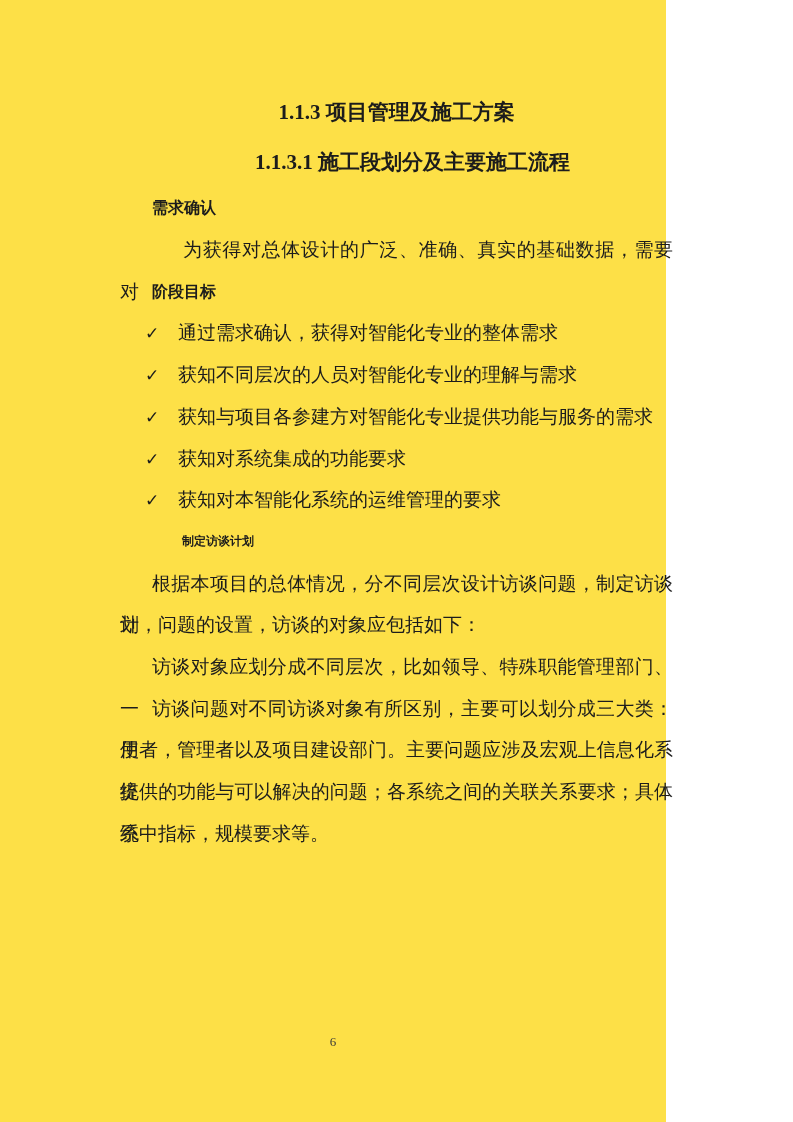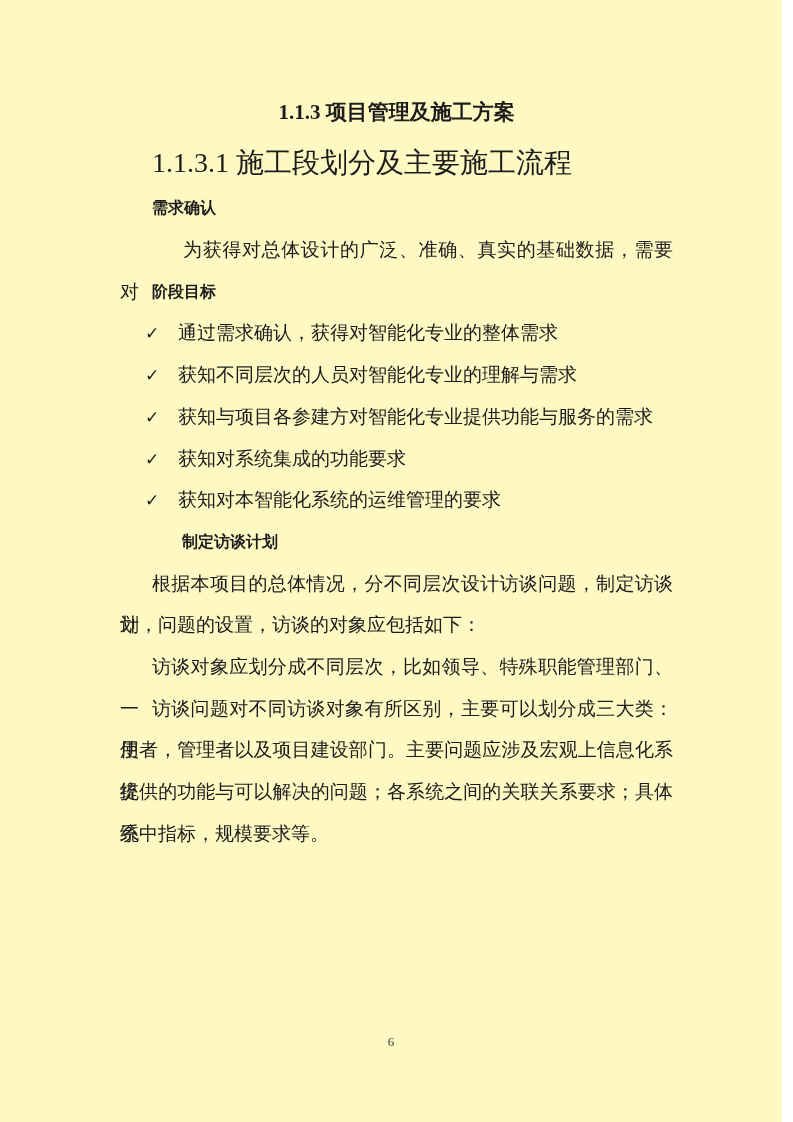--- a/index.html
+++ b/index.html
@@ -5,22 +5,22 @@
   * { margin: 0; padding: 0; box-sizing: border-box; }
   html, body {
     width: 793px; height: 1122px;
     background: #ffffff;
     font-family: "Liberation Serif", serif;
     color: #1c1c1c;
     overflow: hidden;
   }
   .page {
     position: relative;
-    width: 782px; height: 1122px;
-    background: #fef9c3;
+    width: 666px; height: 1122px;
+    background: #fde047;
   }
   .content {
     position: absolute;
     left: 120px; top: 92px;
     width: 553px;
   }
   .line {
     line-height: 41.7px;
     height: 41.7px;
     font-size: 19px;
@@ -31,34 +31,35 @@
     text-align: justify;
     text-align-last: justify;
   }
   .doc-title {
     text-align: center;
     text-align-last: center;
     font-weight: bold;
     font-size: 21px;
   }
   .h-num {
-    font-weight: normal;
-    font-size: 28px;
+    font-weight: bold;
+    font-size: 21px;
     padding-left: 32px;
     margin-top: 8px;
+    text-align: center;
   }
   .h-bold {
     font-weight: bold;
     font-size: 16px;
     padding-left: 32px;
   }
   .h-bold.first { margin-top: 4px; }
   .h-sub {
     font-weight: bold;
-    font-size: 16px;
+    font-size: 12px;
     padding-left: 62px;
   }
   .ind63 { text-indent: 63px; }
   .ind32 { text-indent: 32px; }
   .bullet { padding-left: 25px; }
   .check {
     display: inline-block;
     width: 33px;
     font-family: "DejaVu Sans", sans-serif;
     font-size: 17px;

